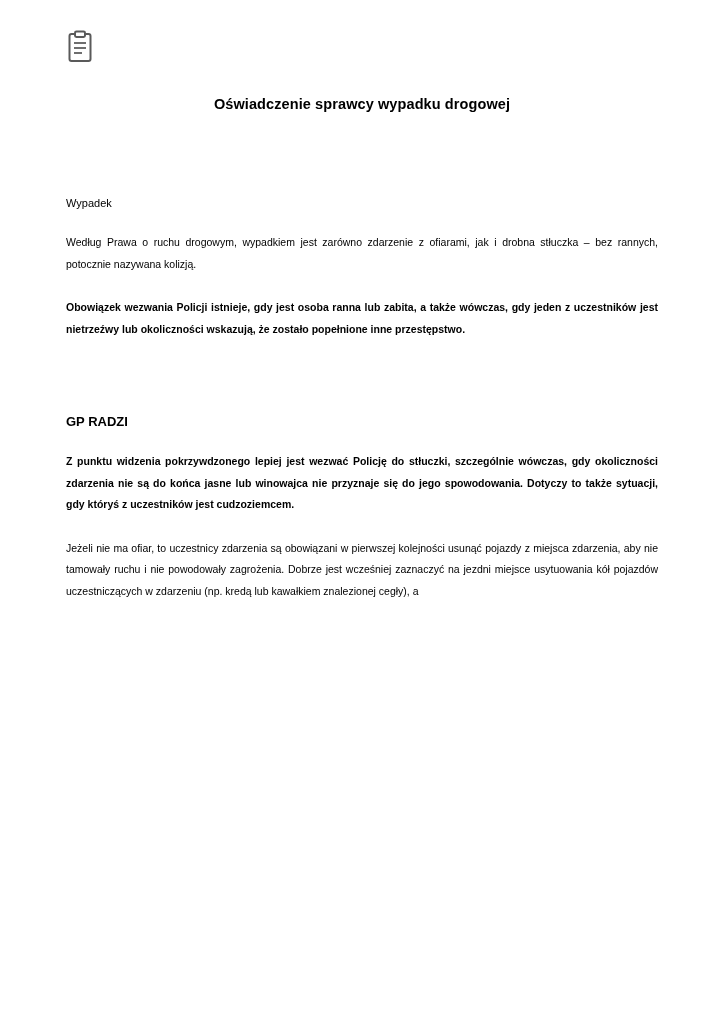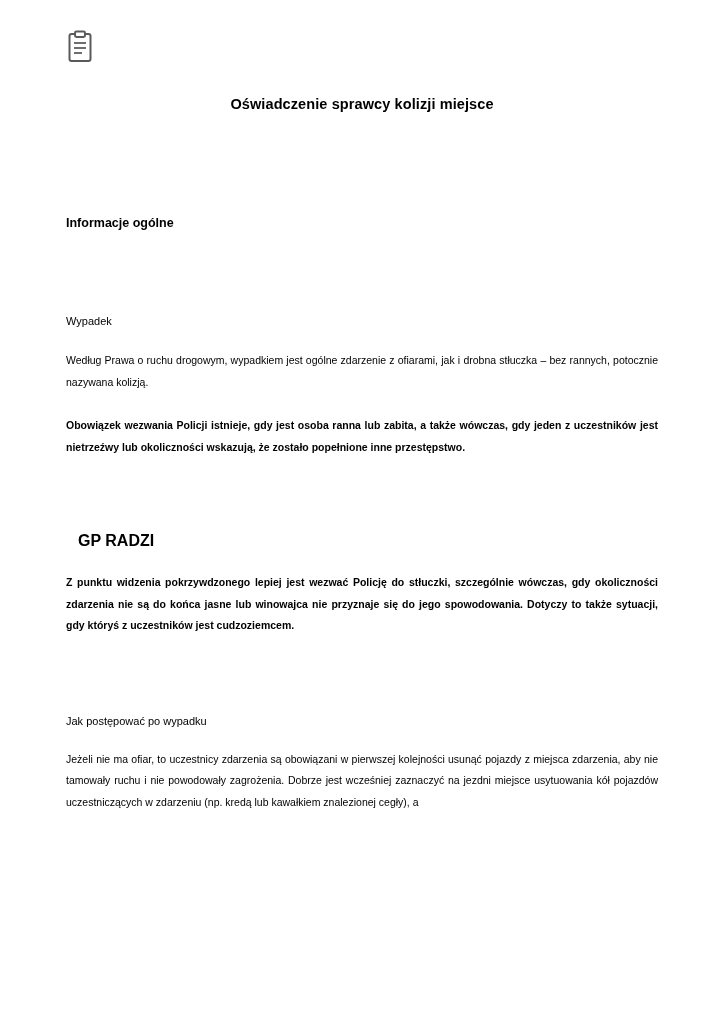--- a/index.html
+++ b/index.html
@@ -47,23 +47,23 @@
     margin: 0;
     color: #000;
   }
   .sub-heading {
     font-size: 11px;
     font-weight: normal;
     margin: 0;
     color: #000;
   }
   .sub-heading-bold {
-    font-size: 16px;
+    font-size: 13px;
     font-weight: bold;
-    margin: 12px;
+    margin: 0;
     color: #000;
   }
   .body-text {
     font-size: 10.5px;
     line-height: 2.05;
     text-align: justify;
     margin: 0;
     color: #000;
   }
   
@@ -85,28 +85,26 @@
   <div class="logo-wrap">
     <svg class="logo-icon" width="28" height="34" viewBox="0 0 28 34" xmlns="http://www.w3.org/2000/svg" aria-hidden="true">
       <rect x="3.5" y="4" width="21" height="27" rx="2" ry="2" fill="#ffffff" stroke="#5a5a5a" stroke-width="2"></rect>
       <rect x="9" y="1.5" width="10" height="5.5" rx="1.4" ry="1.4" fill="#ffffff" stroke="#5a5a5a" stroke-width="2"></rect>
       <rect x="8" y="12" width="12" height="2" fill="#6e6e6e"></rect>
       <rect x="8" y="17" width="12" height="2" fill="#6e6e6e"></rect>
       <rect x="8" y="22" width="8" height="2" fill="#6e6e6e"></rect>
     </svg>
   </div>
 
-  <h1 class="doc-title">Oświadczenie sprawcy kolizji miejsce</h1>
+  <h1 class="doc-title">Oświadczenie sprawcy wypadku drogowej</h1>
 
-  <h2 class="section-heading blk-informacje">Informacje ogólne</h2>
 
   <h3 class="sub-heading blk-wypadek-h">Wypadek</h3>
-  <p class="body-text blk-wypadek-p">Według Prawa o ruchu drogowym, wypadkiem jest ogólne zdarzenie z ofiarami, jak i drobna stłuczka – bez rannych, potocznie nazywana kolizją.</p>
+  <p class="body-text blk-wypadek-p">Według Prawa o ruchu drogowym, wypadkiem jest zarówno zdarzenie z ofiarami, jak i drobna stłuczka – bez rannych, potocznie nazywana kolizją.</p>
 
   <p class="body-text blk-policja-p">Obowiązek wezwania Policji istnieje, gdy jest osoba ranna lub zabita, a także wówczas, gdy jeden z uczestników jest nietrzeźwy lub okoliczności wskazują, że zostało popełnione inne przestępstwo.</p>
 
   <h3 class="sub-heading-bold blk-gp-h">GP RADZI</h3>
   <p class="body-text blk-gp-p">Z punktu widzenia pokrzywdzonego lepiej jest wezwać Policję do stłuczki, szczególnie wówczas, gdy okoliczności zdarzenia nie są do końca jasne lub winowajca nie przyznaje się do jego spowodowania. Dotyczy to także sytuacji, gdy któryś z uczestników jest cudzoziemcem.</p>
 
-  <h3 class="sub-heading blk-jak-h">Jak postępować po wypadku</h3>
   <p class="body-text blk-jak-p">Jeżeli nie ma ofiar, to uczestnicy zdarzenia są obowiązani w pierwszej kolejności usunąć pojazdy z miejsca zdarzenia, aby nie tamowały ruchu i nie powodowały zagrożenia. Dobrze jest wcześniej zaznaczyć na jezdni miejsce usytuowania kół pojazdów uczestniczących w zdarzeniu (np. kredą lub kawałkiem znalezionej cegły), a</p>
 
 </div>
 
 </body></html>

